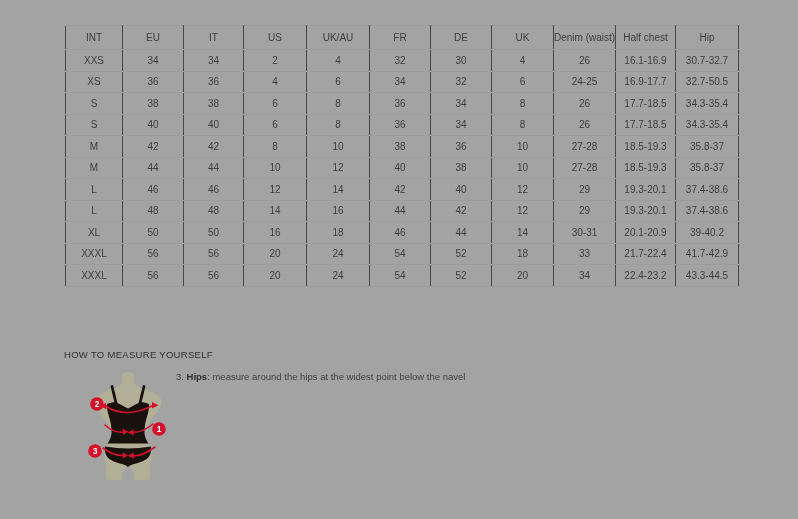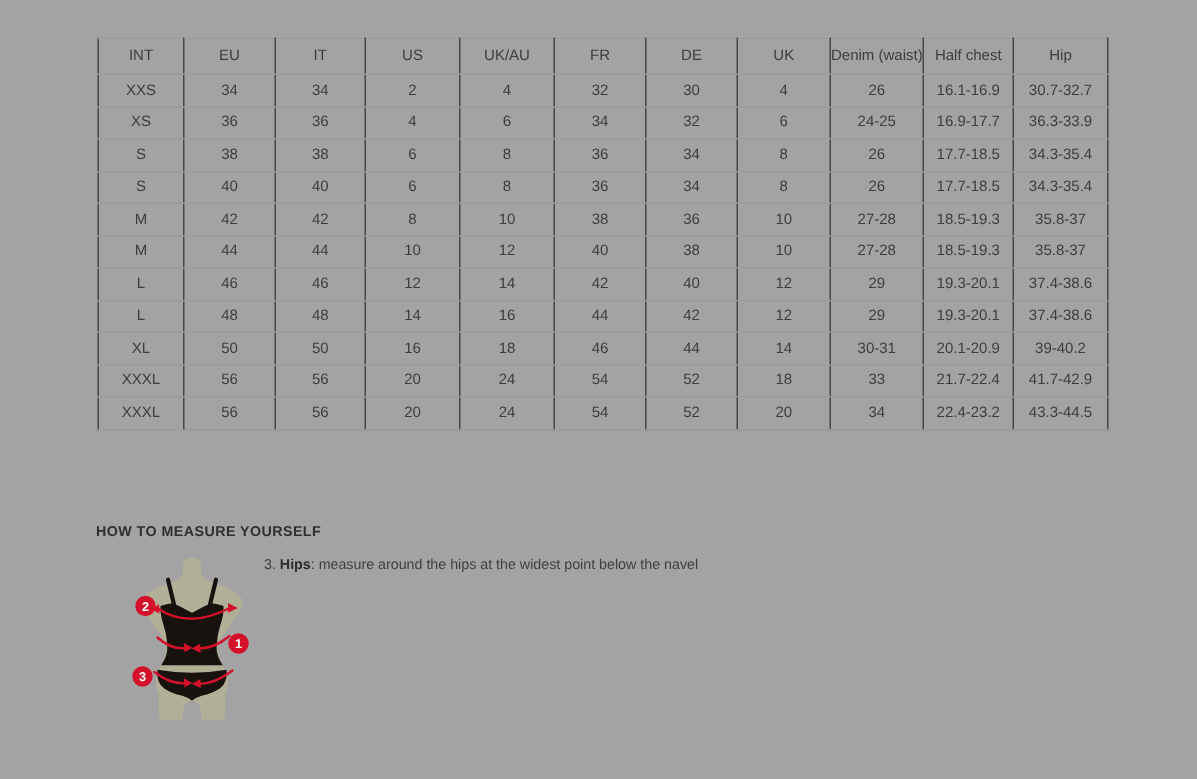--- a/index.html
+++ b/index.html
@@ -16,21 +16,21 @@
     border:1px solid;
     border-color:#9c9c9c #474747; 
     font-size:10px;font-weight:400;color:#3d3d3d;
     text-align:center;vertical-align:middle;padding:0;white-space:nowrap;
   }
   #size-table thead tr{height:24px;}
   #size-table tbody tr{height:21.5px;}
   
   .measure-title{
     position:absolute;left:64px;top:349px;margin:0;
-    font-size:9.5px;font-weight:700;color:#2f2f2f;letter-spacing:.3px;
+    font-size:9.5px;font-weight:400;color:#2f2f2f;letter-spacing:.3px;
   }
   .figure-svg{position:absolute;left:78px;top:370px;}
   .steps{
     position:absolute;left:176px;top:369px;margin:0;padding:0;list-style:none;
     font-size:9.5px;color:#3f3f3f;
   }
   .steps li{line-height:15.3px;white-space:nowrap;}
   .steps b{color:#2d2d2d;}
   .marker-digit{
     font-family:"Liberation Sans",sans-serif;font-size:8.5px;font-weight:700;fill:#ffffff;
@@ -93,21 +93,21 @@
           <td>XS</td>
           <td>36</td>
           <td>36</td>
           <td>4</td>
           <td>6</td>
           <td>34</td>
           <td>32</td>
           <td>6</td>
           <td>24-25</td>
           <td>16.9-17.7</td>
-          <td>36.3-33.9</td>
+          <td>32.7-50.5</td>
         </tr>
         <tr>
           <td>S</td>
           <td>38</td>
           <td>38</td>
           <td>6</td>
           <td>8</td>
           <td>36</td>
           <td>34</td>
           <td>8</td>

